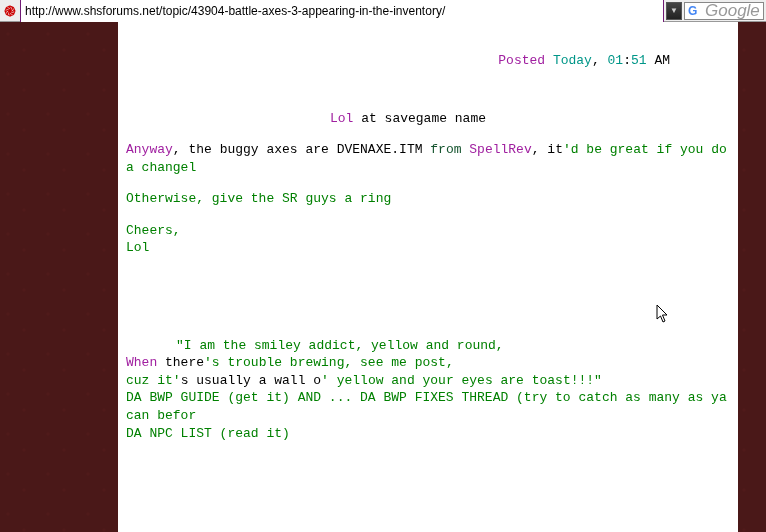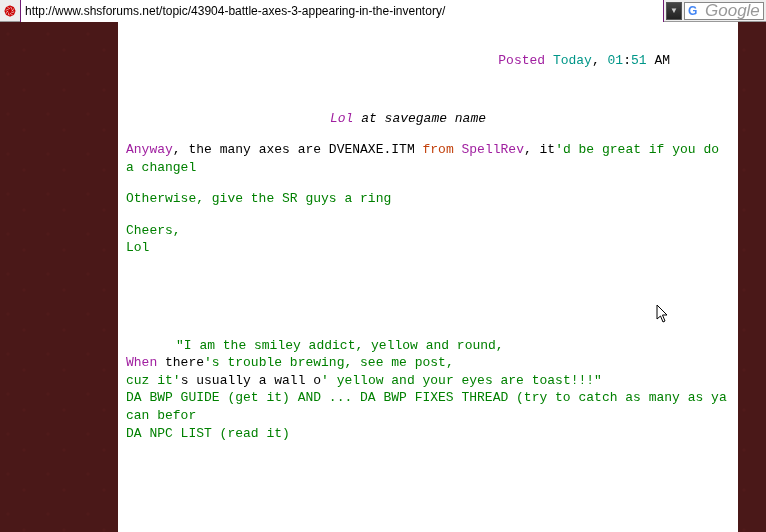--- a/index.html
+++ b/index.html
@@ -98,31 +98,30 @@
     position: relative;
     overflow: hidden;
   }
   .post-meta {
     text-align: right;
     padding-right: 60px;
     margin-bottom: 40px;
   }
   .purple { color: #a020a0; }
   .teal { color: #009688; }
-  .blue { color: #c2410c; }
+  .blue { color: #14532d; }
   .green { color: #008000; }
   .black { color: #000; }
   .post-body {
     margin-bottom: 80px;
   }
   .line-center {
     text-align: center;
     padding-right: 40px;
     margin-bottom: 14px;
-    font-style: italic;
   }
   .signature {
     margin-top: 60px;
   }
   .sig-indent { padding-left: 50px; }
   .cursor {
     position: absolute;
     left: 656px;
     top: 304px;
     font-size: 18px;
@@ -152,21 +151,21 @@
       <span class="teal">Today</span><span class="black">,</span>
       <span class="teal">01</span><span class="black">:</span><span class="teal">51</span>
       <span class="black">AM</span>
     </div>
 
     <div class="post-body">
       <div class="line-center">
         <span class="purple">Lol</span><span class="black"> at savegame name</span>
       </div>
       <div>
-        <span class="purple">Anyway</span><span class="black">,</span><span class="black"> the many axes are DVENAXE</span><span class="black">.</span><span class="black">ITM </span><span class="blue">from</span><span class="purple"> SpellRev</span><span class="black">,</span><span class="black"> it</span><span class="green">'</span><span class="green">d be great if you do a changel</span>
+        <span class="purple">Anyway</span><span class="black">,</span><span class="black"> the buggy axes are DVENAXE</span><span class="black">.</span><span class="black">ITM </span><span class="blue">from</span><span class="purple"> SpellRev</span><span class="black">,</span><span class="black"> it</span><span class="green">'</span><span class="green">d be great if you do a changel</span>
       </div>
       <div style="height:14px"></div>
       <div><span class="green">Otherwise, give the SR guys a ring</span></div>
       <div style="height:14px"></div>
       <div><span class="green">Cheers,</span></div>
       <div><span class="green">Lol</span></div>
     </div>
 
     <div class="signature">
       <div class="sig-indent"><span class="green">"I am the smiley addict, yellow and round,</span></div>

